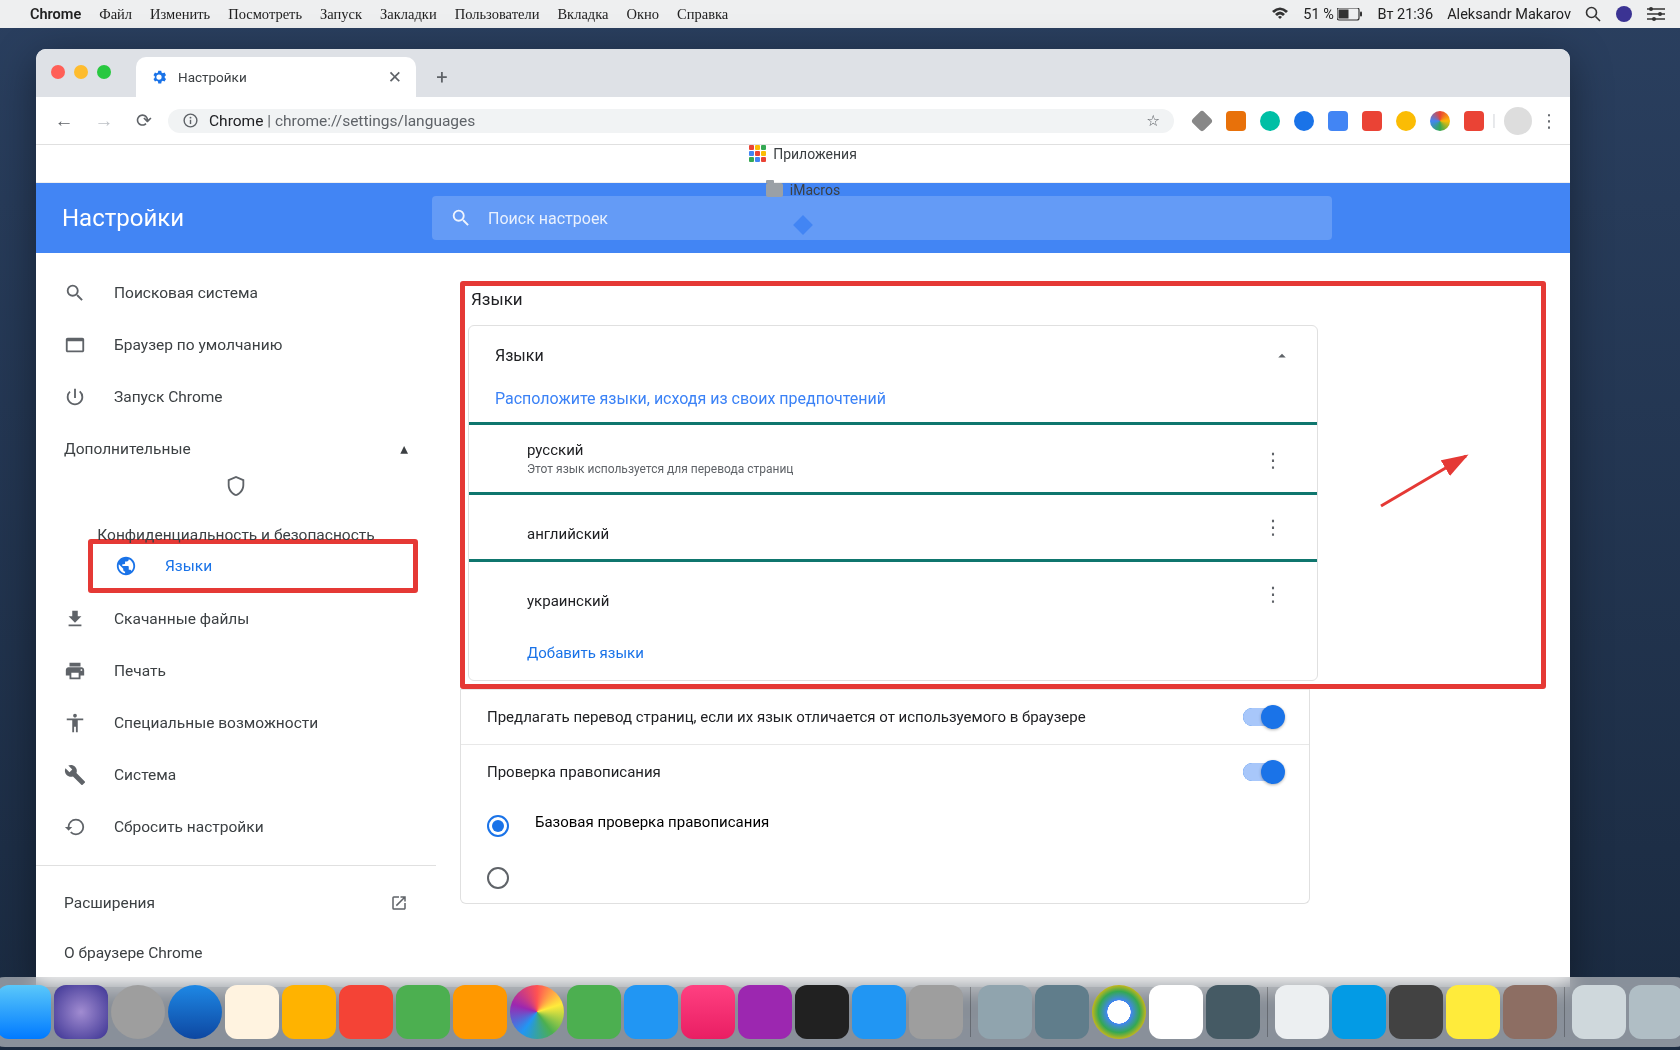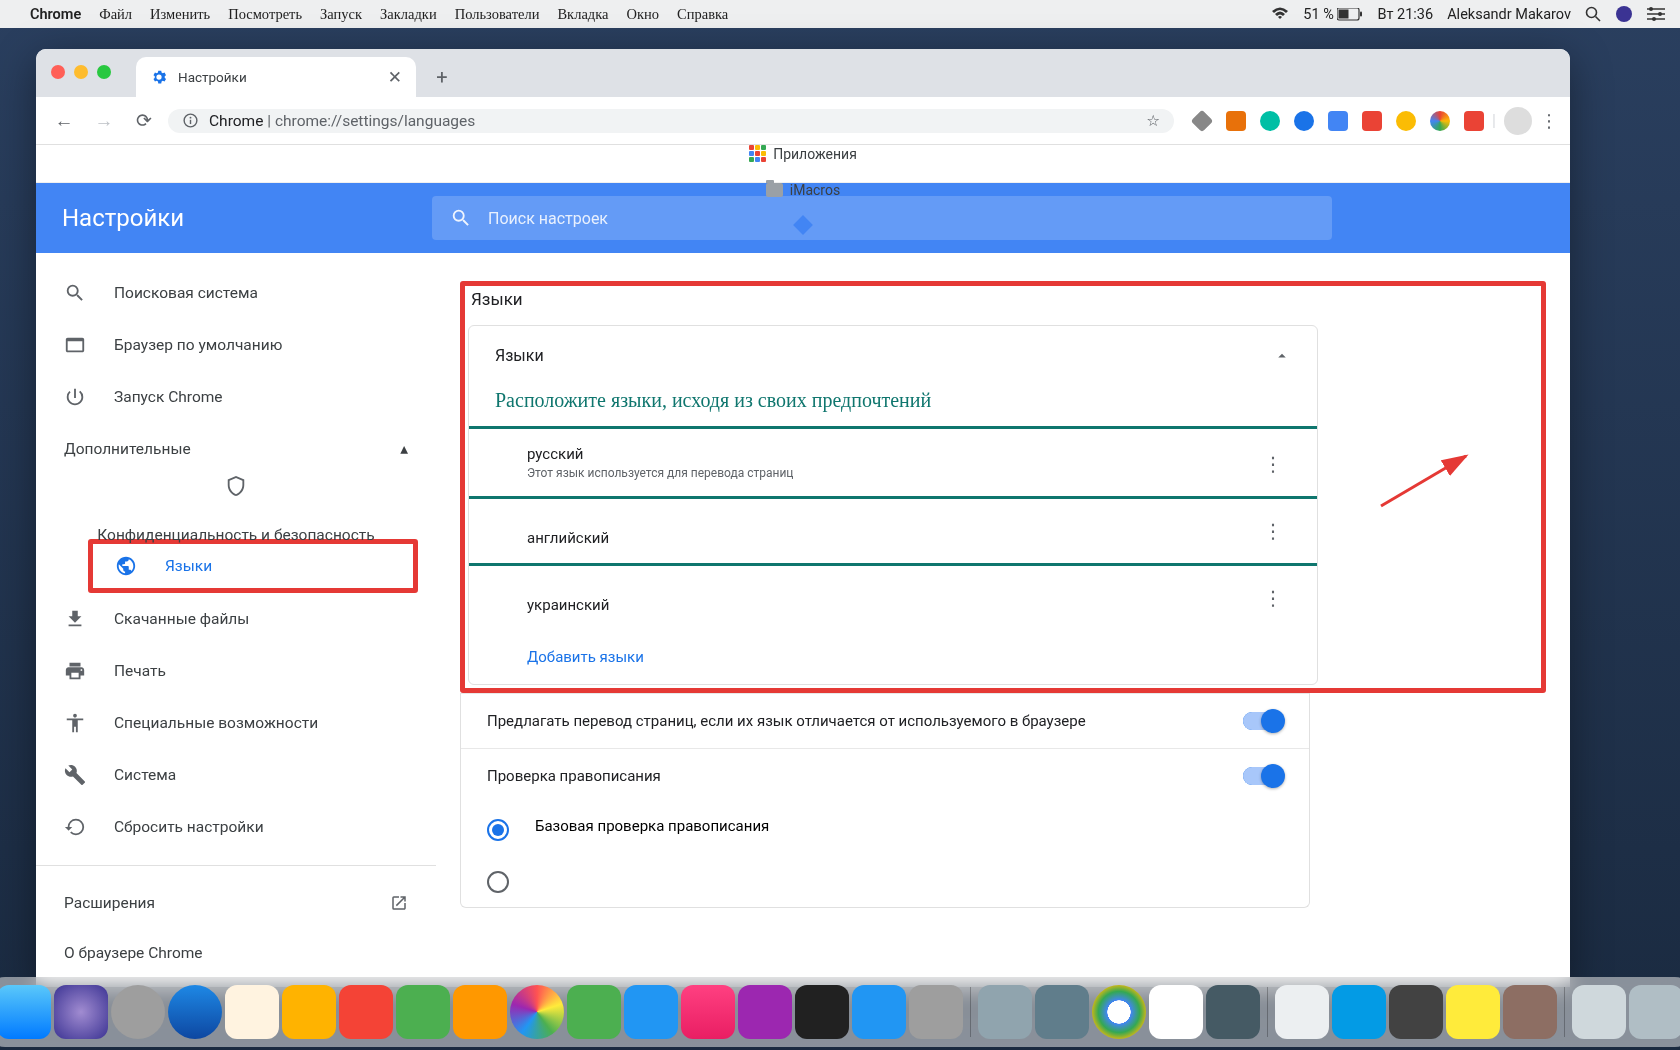--- a/index.html
+++ b/index.html
@@ -82,21 +82,21 @@
 .sidebar .divider { height: 1px; background: #e0e0e0; margin: 12px 0; }
 .sidebar .ext-link { height: 50px; display: flex; align-items: center; justify-content: space-between; padding: 0 28px; font-size: 15.5px; color: #3c4043; }
 .red-box { border: 5px solid #e53935; border-radius: 3px; margin: 0 18px 0 52px; }
 .red-box .nav-item { padding: 0 22px; height: 44px; }
 
 .main { flex: 1; padding: 28px 24px; overflow-y: auto; }
 .card-wrap.red { border: 5px solid #e53935; border-radius: 3px; padding: 3px; margin-bottom: 0; position: relative; }
 .card { background: #fff; border: 1px solid #e0e0e0; border-radius: 6px; max-width: 850px; }
 .card-title-outer { font-size: 17px; color: #202124; padding: 0 22px 16px 3px; }
 .card .section-row { padding: 20px 26px; display: flex; align-items: center; justify-content: space-between; font-size: 16px; color: #202124; }
-.card .hint { padding: 4px 26px 14px; font-size: 20px; color: #0f766e; font-family: Liberation Serif, serif; }
+.card .hint { padding: 4px 26px 14px; font-size: 16px; color: #3b82f6; }
 .card .lang-row { padding: 16px 26px 16px 58px; display: flex; align-items: flex-end; justify-content: space-between; border-top: 3px solid #0f766e; }
 .card .lang-row:first-of-type { border-top: none; }
 .card .lang-row .lang-info .name { font-size: 15px; color: #202124; }
 .card .lang-row .lang-info .desc { font-size: 12px; color: #5f6368; margin-top: 3px; }
 .card .dots { color: #5f6368; font-size: 20px; cursor: pointer; padding: 4px 8px; }
 .card .add-lang { padding: 18px 26px 18px 58px; color: #1a73e8; font-size: 15px; cursor: pointer; }
 .toggle-row { padding: 18px 26px; display: flex; align-items: center; justify-content: space-between; font-size: 15px; color: #202124; border-top: 1px solid #e8e8e8; }
 .toggle { width: 40px; height: 18px; background: #1a73e8; border-radius: 10px; position: relative; }
 .toggle:after { content: ''; position: absolute; right: -2px; top: -3px; width: 24px; height: 24px; background: #1a73e8; border-radius: 50%; box-shadow: 0 1px 3px rgba(0,0,0,0.3); }
 .toggle:before { content:''; position:absolute; inset:0; background:#a8c7fa; border-radius:10px; }

